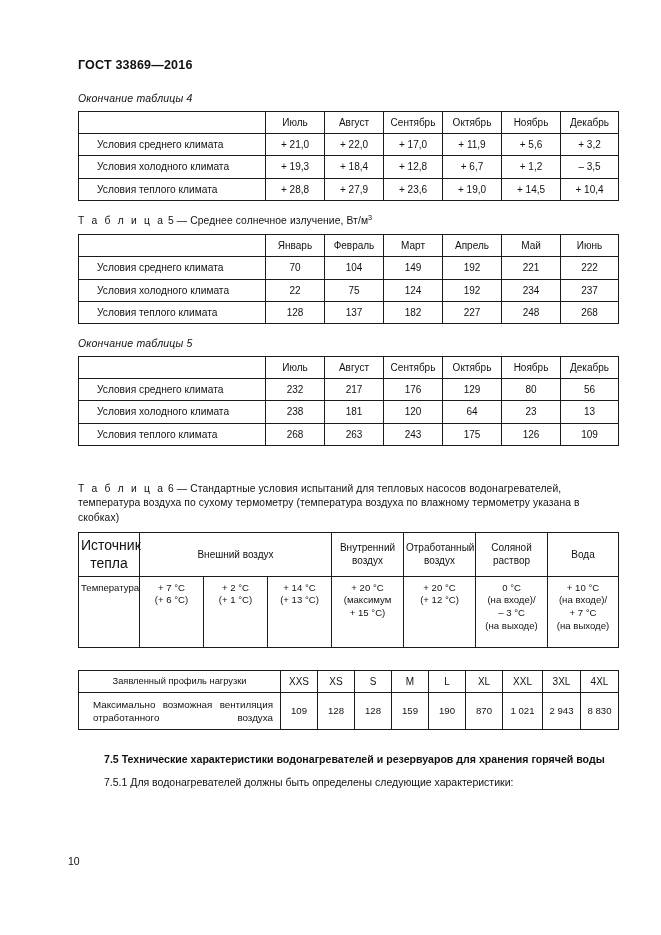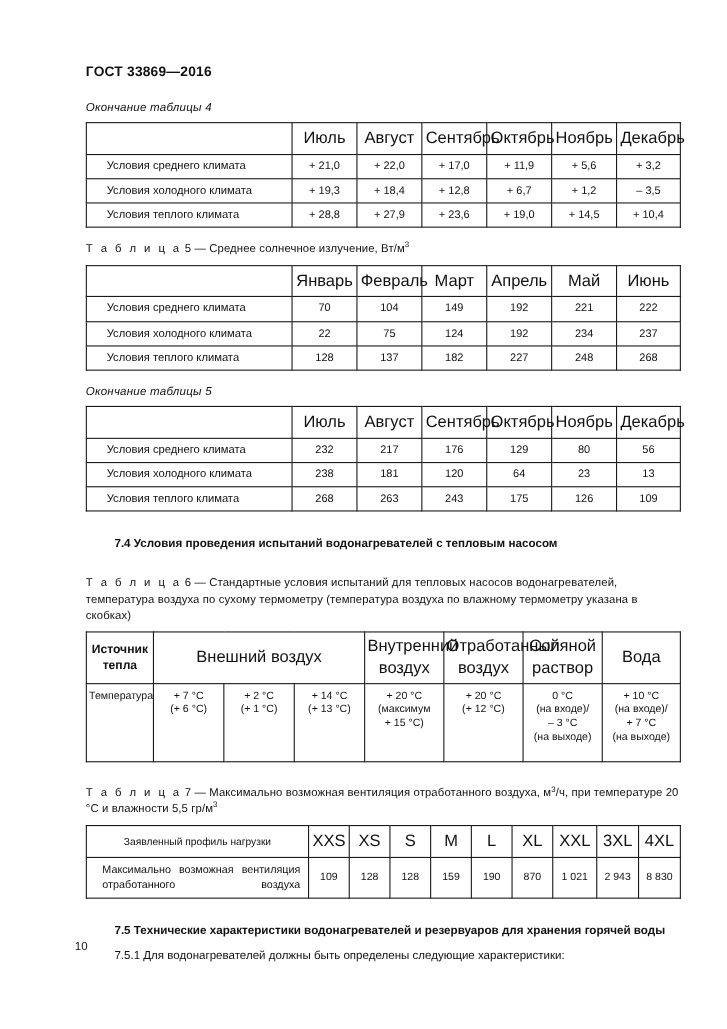--- a/index.html
+++ b/index.html
@@ -61,21 +61,21 @@
   table.gost th {
     border: 0.8px solid #1a1a1a;
     font-weight: normal;
     font-size: 10px;
     padding: 4px 3px;
     text-align: center;
     vertical-align: middle;
     line-height: 1.3;
   }
   table.gost thead td {
-    font-size: 15px;
+    font-size: 10px;
   }
   table.gost td.rowlabel {
     text-align: left;
     padding-left: 18px;
     font-size: 10.2px;
   }
   table.gost td.firstblank {
     border: 0.8px solid #1a1a1a;
   }
   
@@ -84,22 +84,21 @@
     padding: 3px 2px;
     line-height: 1.32;
   }
   table.t6 td.temp-cell {
     font-size: 9.6px;
     vertical-align: top;
     padding-top: 5px;
     height: 62px;
   }
   table.t6 td.srclabel {
-    font-size: 11px;
-    font-weight: bold;
+    font-size: 14px;
   }
   
   table.t7 td {
     font-size: 9.6px;
     padding: 4px 2px;
   }
   table.t7 td.profilelabel {
     font-size: 9.3px;
     text-align: center;
     padding: 4px 6px;
@@ -309,21 +308,20 @@
           <td>243</td>
           <td>175</td>
           <td>126</td>
           <td>109</td>
         </tr>
       </tbody>
     </table>
 
     <div class="gap-sm"></div>
 
-    <div class="sec-head">7.4  Условия проведения испытаний водонагревателей с тепловым насосом</div>
 
     <div class="gap-md"></div>
 
     <div class="cap-table">
       <span class="tword">Т а б л и ц а</span>
       <span>6</span>
       <span>— Стандартные условия испытаний для тепловых насосов водонагревателей, температура воздуха по сухому термометру (температура воздуха по влажному термометру указана в скобках)</span>
     </div>
 
     <table class="gost t6">
@@ -356,25 +354,20 @@
           <td class="temp-cell">+ 20 °C<br>(максимум<br>+ 15 °C)</td>
           <td class="temp-cell">+ 20 °C<br>(+ 12 °C)</td>
           <td class="temp-cell">0 °C<br>(на входе)/<br>– 3 °C<br>(на выходе)</td>
           <td class="temp-cell">+ 10 °C<br>(на входе)/<br>+ 7 °C<br>(на выходе)</td>
         </tr>
       </tbody>
     </table>
 
     <div class="gap-sm"></div>
 
-    <div class="cap-table">
-      <span class="tword">Т а б л и ц а</span>
-      <span>7</span>
-      <span>— Максимально возможная вентиляция отработанного воздуха, м</span><sup>3</sup><span>/ч, при температуре 20 °C и влажности 5,5 гр/м</span><sup>3</sup>
-    </div>
 
     <table class="gost t7">
       <colgroup>
         <col style="width:202px">
           <col style="width:37px">
           <col style="width:37px">
           <col style="width:37px">
         <col style="width:37px">
           <col style="width:37px">
           <col style="width:37px">

